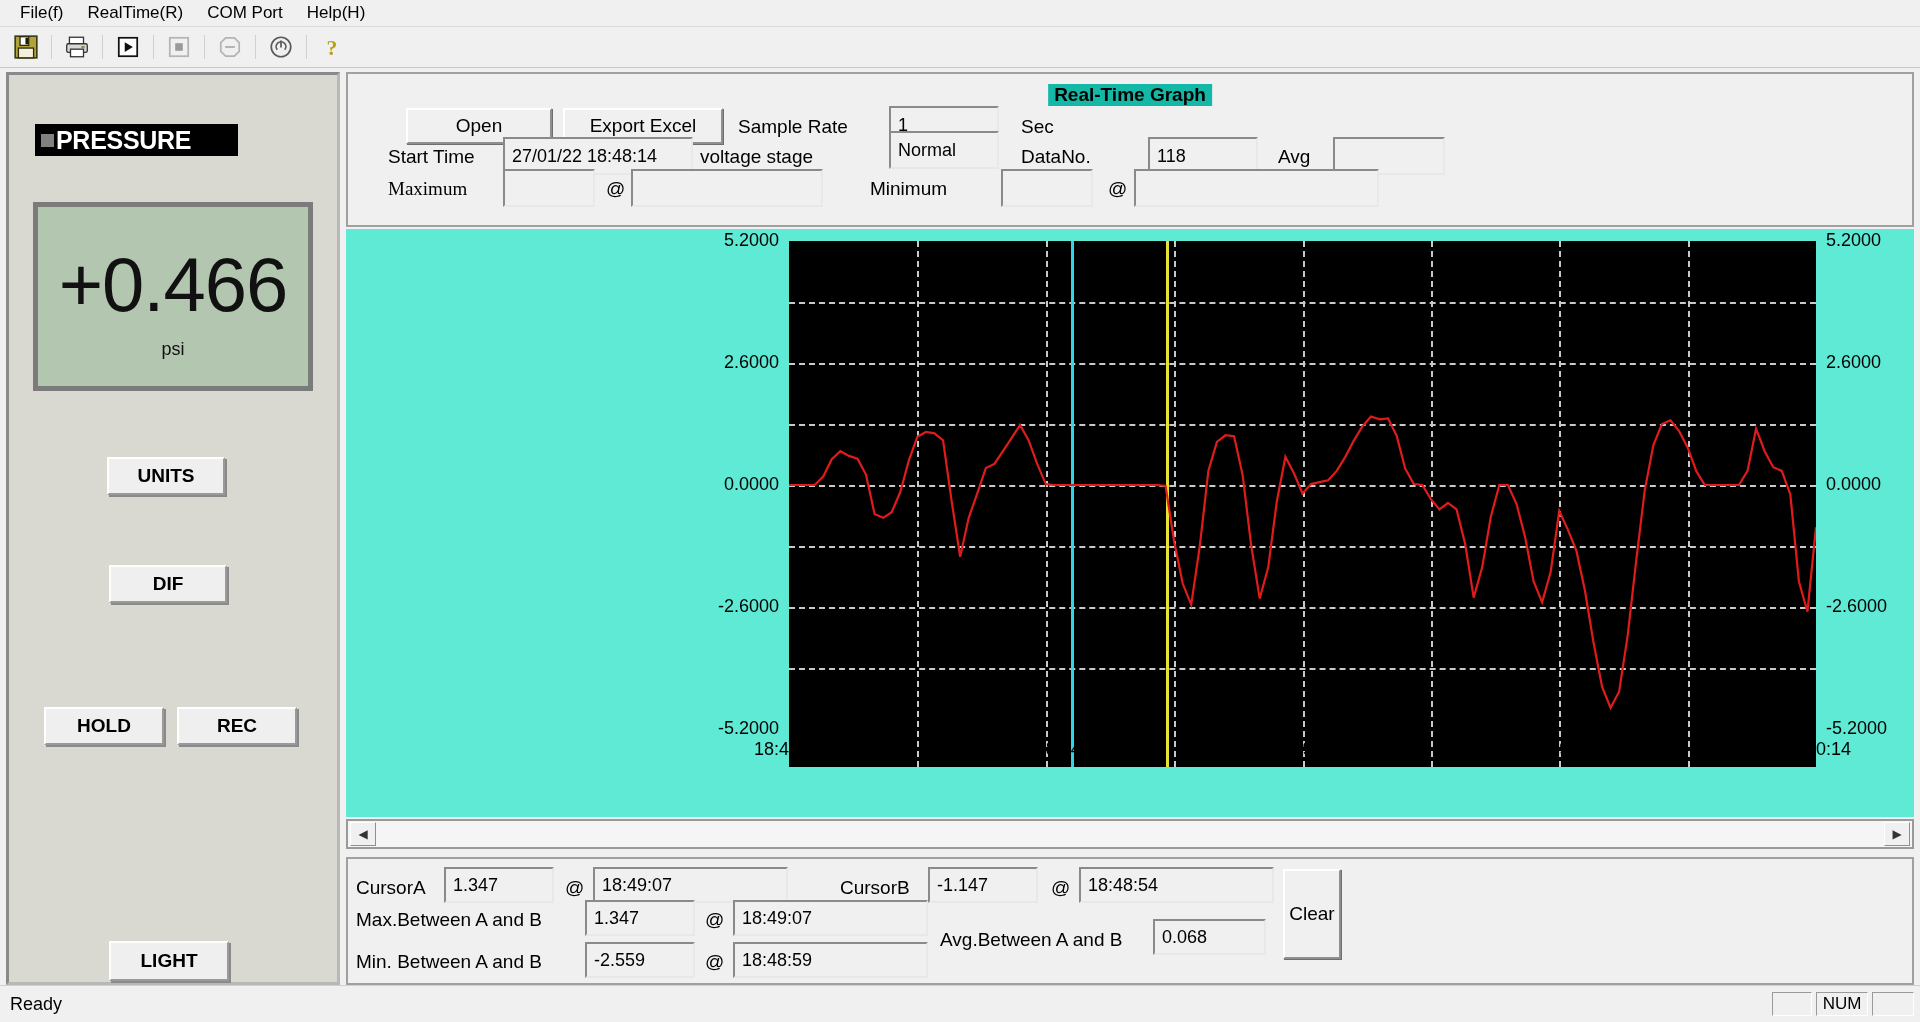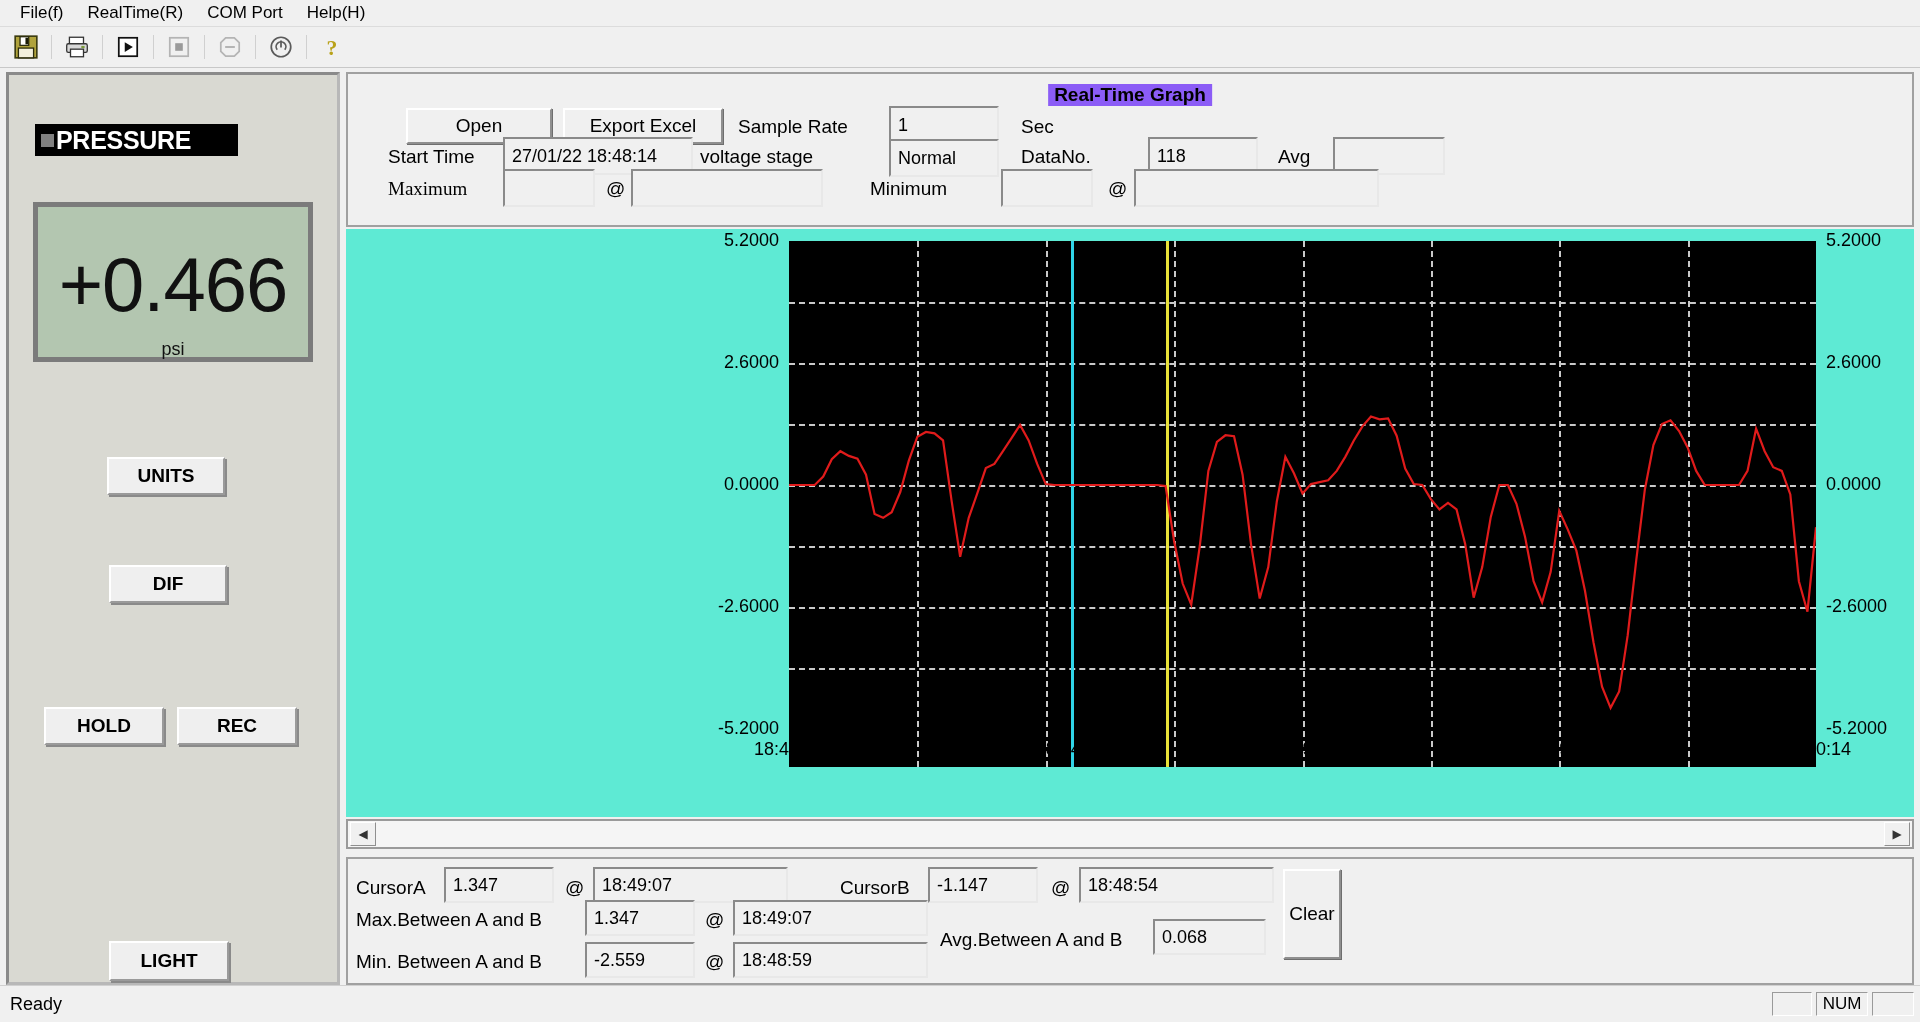--- a/index.html
+++ b/index.html
@@ -101,21 +101,21 @@
   }
   .pressure-sq {
     width: 13px; height: 13px; background: #808080; margin-right: 2px; flex:0 0 13px;
   }
   .pressure-label span.txt {
     color: #ffffff; font-size: 25px; font-weight: 600; letter-spacing: -0.3px;
     line-height: 1;
   }
   .lcd {
     position: absolute; left: 24px; top: 127px;
-    width: 280px; height: 160px;
+    width: 280px; height: 189px;
     background: #b3c6b0;
     border: 5px solid #7b7b7b;
     box-sizing: border-box;
     display: flex; flex-direction: column; align-items: center; justify-content: flex-start;
   }
   .lcd-value {
     font-size: 76px; color: #111; line-height: 1; margin-top: 40px;
     letter-spacing: -1px; font-weight: 400;
   }
   .lcd-unit { font-size: 18px; color: #111; margin-top: 16px; }
@@ -148,21 +148,21 @@
   .rt-group {
     position: relative;
     height: 155px; flex: 0 0 155px;
     border: 2px solid #a0a0a0;
     background: #f0f0f0;
     box-sizing: border-box;
   }
   .rt-title {
     position: absolute; left: 50%; transform: translateX(-50%);
     top: 10px; font-size: 19px; font-weight: bold; color: #000;
-    background: #8b5cf6; padding: 0 6px; white-space: nowrap;
+    background: #14b8a6; padding: 0 6px; white-space: nowrap;
   }
   .fld {
     background: #f0f0f0;
     border-top: 2px solid #8a8a8a;
     border-left: 2px solid #8a8a8a;
     border-right: 2px solid #e8e8e8;
     border-bottom: 2px solid #e8e8e8;
     box-sizing: border-box;
     font-size: 18px; color: #000;
     display: flex; align-items: center;
@@ -356,21 +356,21 @@
         <div class="gbtn" style="left:58px; top:34px; width:146px; height:36px;">Open</div>
         <div class="gbtn" style="left:215px; top:34px; width:160px; height:36px;">Export Excel</div>
 
         <div class="lbl" style="left:390px; top:42px;">Sample Rate</div>
         <div class="fld" style="position:absolute; left:541px; top:32px; width:110px; height:38px;">1</div>
         <div class="lbl" style="left:673px; top:42px;">Sec</div>
 
         <div class="lbl" style="left:40px; top:72px;">Start Time</div>
         <div class="fld" style="position:absolute; left:155px; top:63px; width:190px; height:38px;">27/01/22 18:48:14</div>
         <div class="lbl" style="left:352px; top:72px;">voltage stage</div>
-        <div class="fld" style="position:absolute; left:541px; top:65px; width:110px; height:38px;">Normal</div>
+        <div class="fld" style="position:absolute; left:541px; top:57px; width:110px; height:38px;">Normal</div>
         <div class="lbl" style="left:673px; top:72px;">DataNo.</div>
         <div class="fld" style="position:absolute; left:800px; top:63px; width:110px; height:38px;">118</div>
         <div class="lbl" style="left:930px; top:72px;">Avg</div>
         <div class="fld" style="position:absolute; left:985px; top:63px; width:112px; height:38px;"></div>
 
         <div class="lbl" style="left:40px; top:104px;font-family:Liberation Serif, serif;">Maximum</div>
         <div class="fld" style="position:absolute; left:155px; top:95px; width:92px; height:38px;"></div>
         <div class="lbl" style="left:258px; top:104px;">@</div>
         <div class="fld" style="position:absolute; left:283px; top:95px; width:192px; height:38px;"></div>
         <div class="lbl" style="left:522px; top:104px;">Minimum</div>

